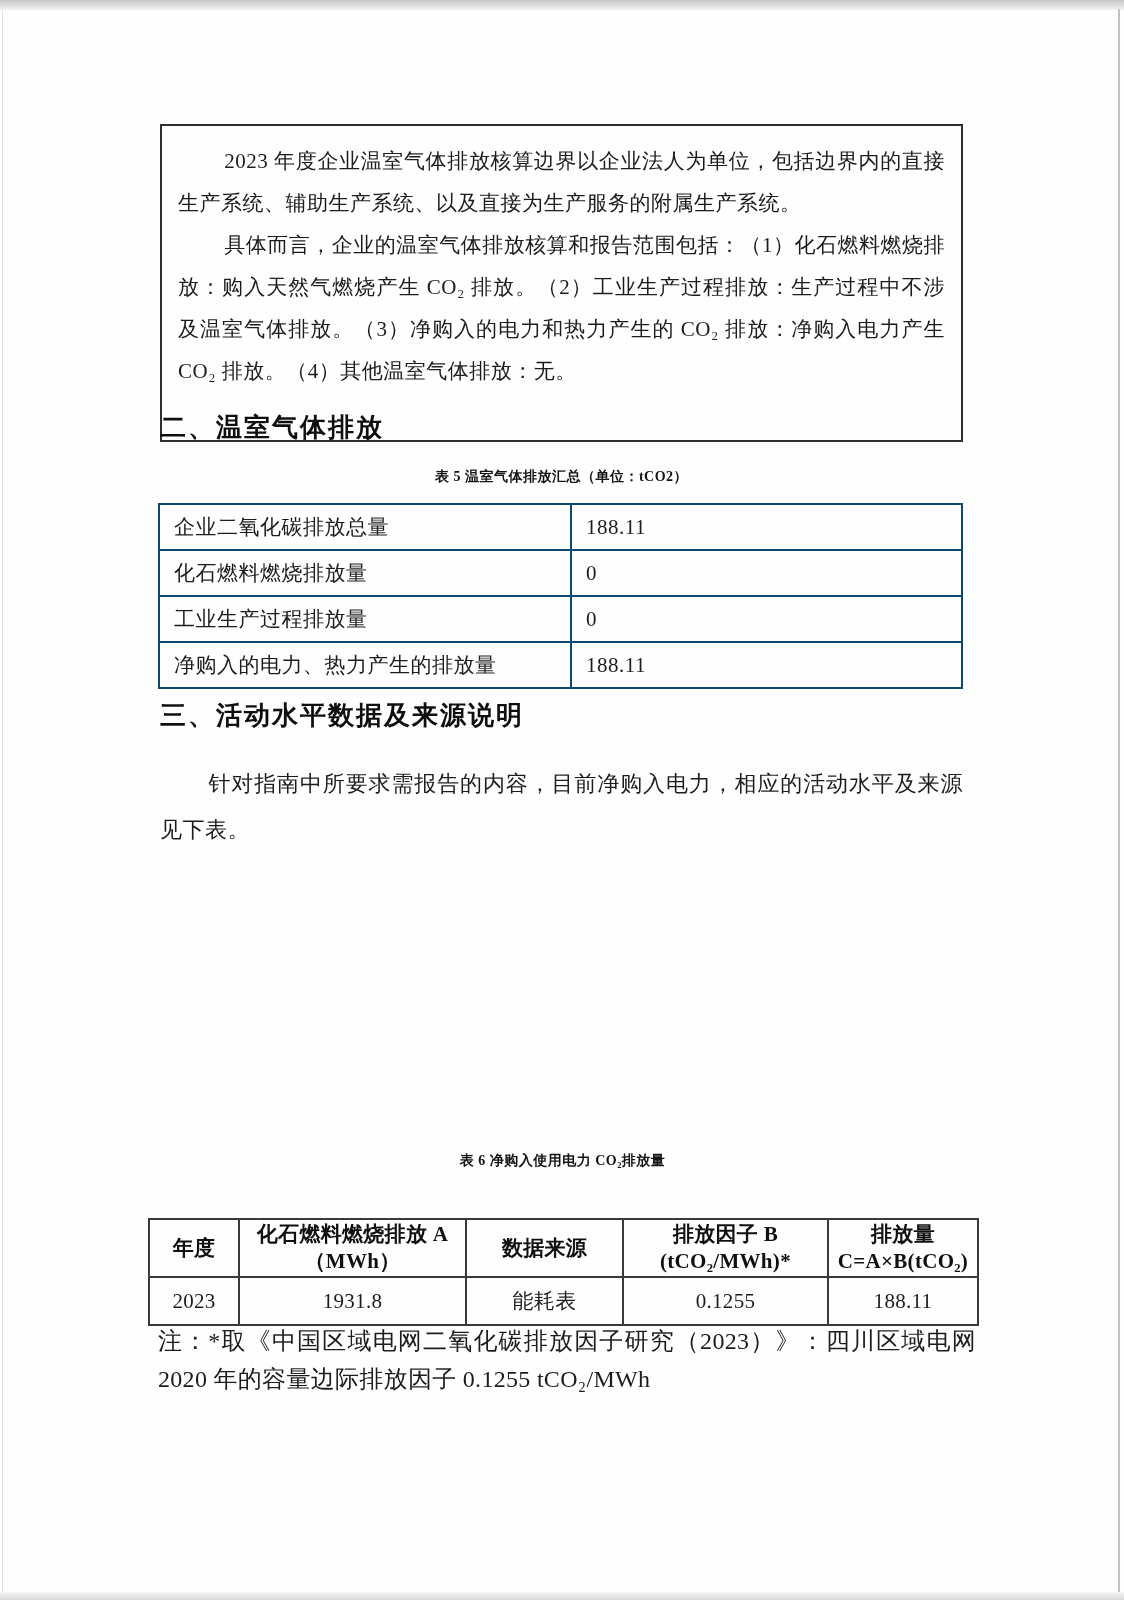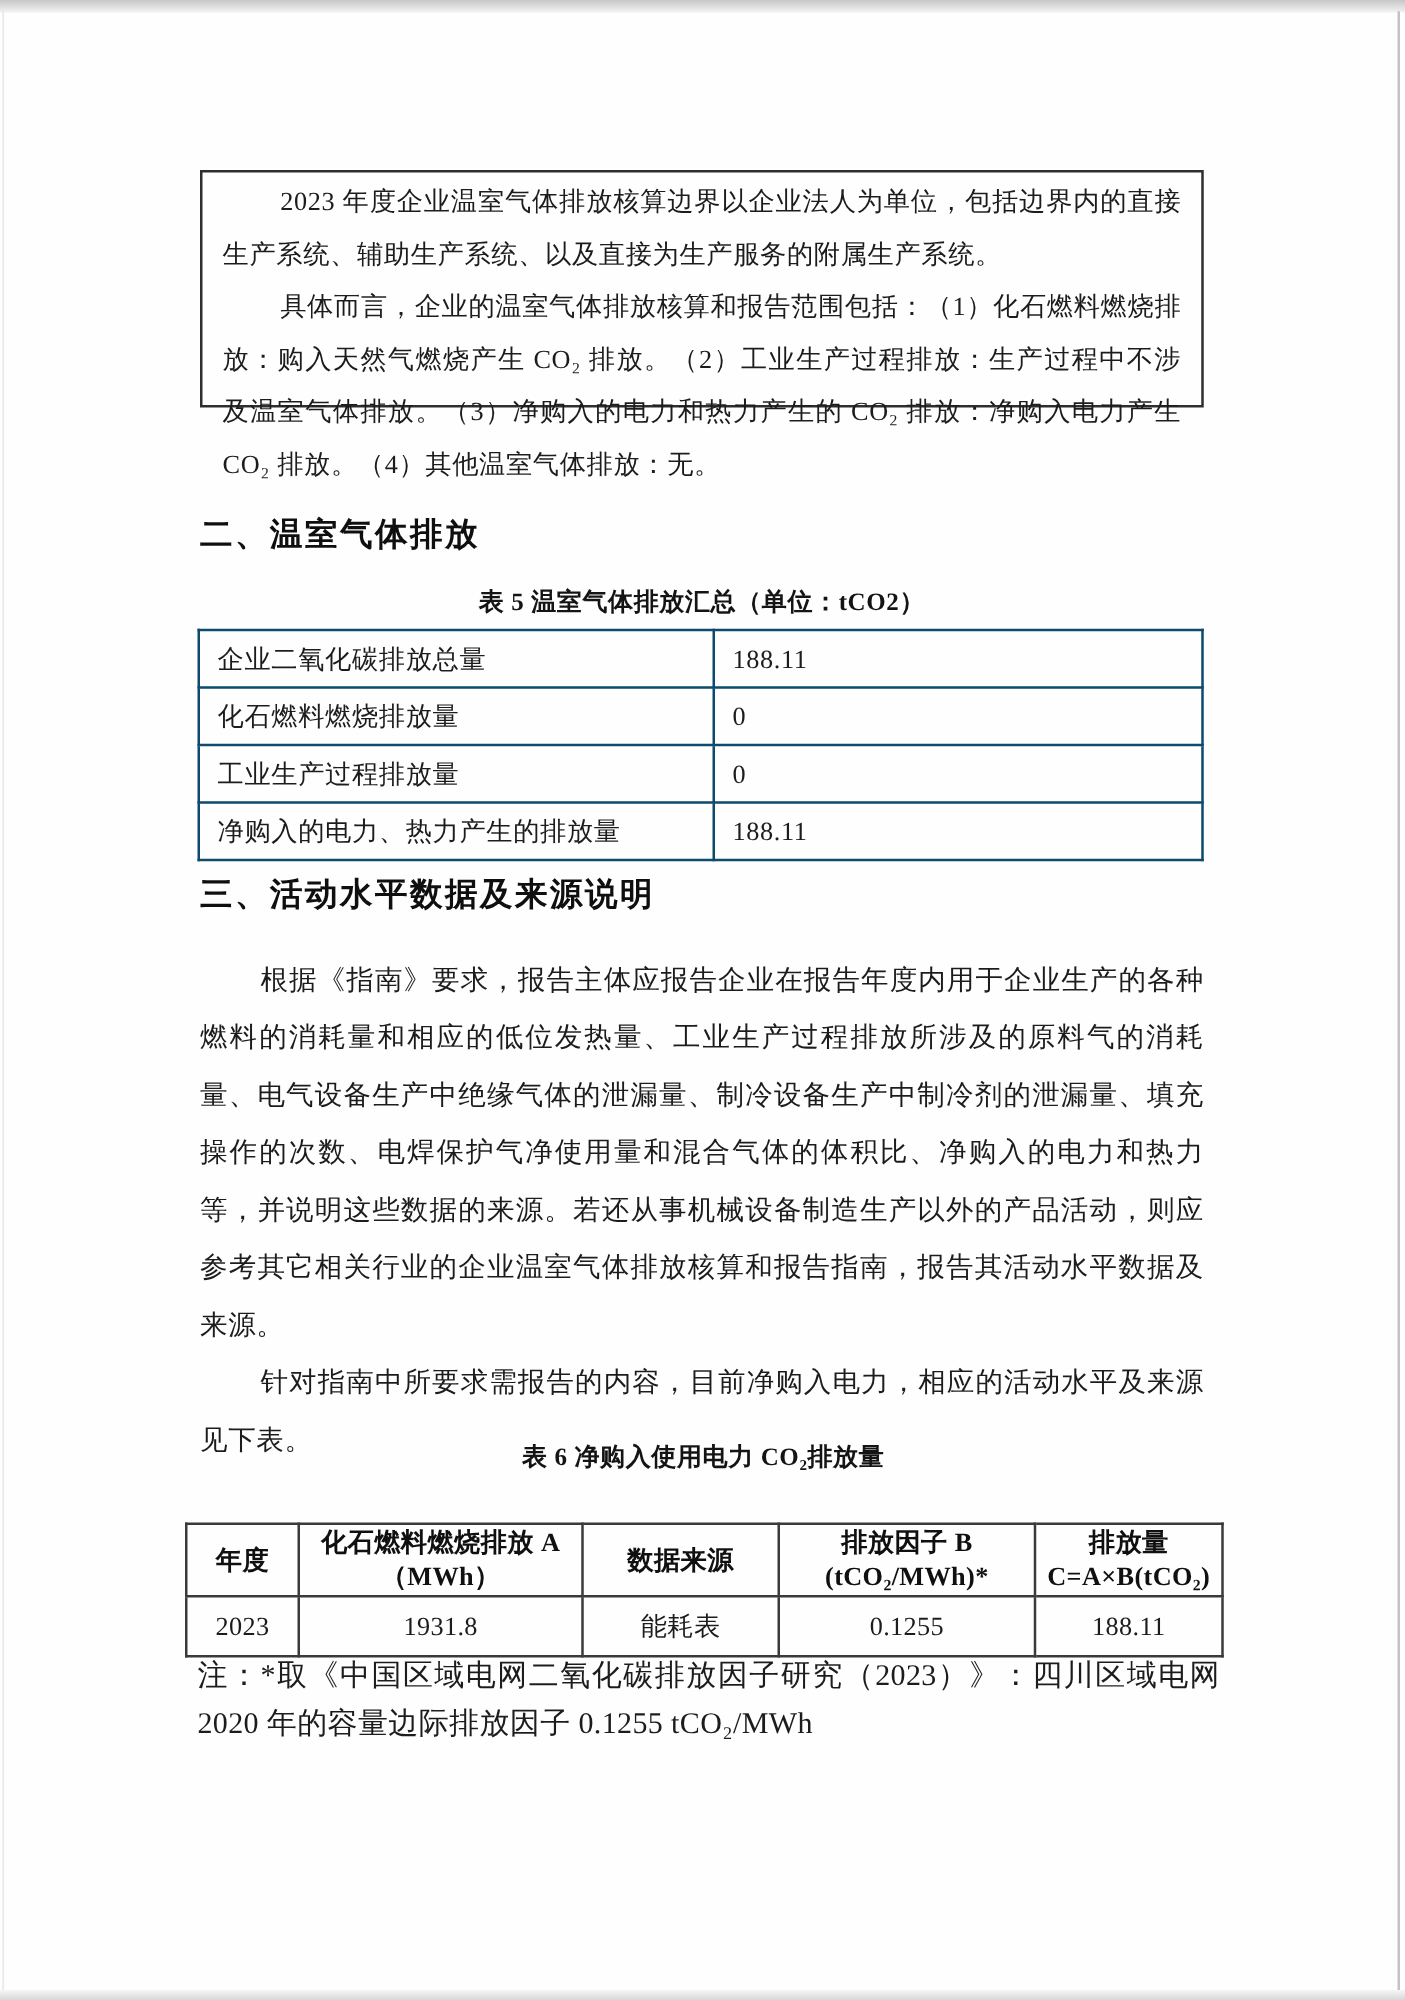--- a/index.html
+++ b/index.html
@@ -12,39 +12,39 @@
   
   .edge-top { position:absolute; top:0; left:0; right:0; height:10px;
     background:linear-gradient(#c7c7c7,#f3f3f3); }
   .edge-bottom { position:absolute; bottom:0; left:0; right:0; height:8px;
     background:linear-gradient(#f6f6f6,#d8d8d8); }
   .edge-right { position:absolute; top:9px; bottom:7px; right:4px; width:2px; background:#c3c3c3; }
   .edge-left { position:absolute; top:9px; bottom:7px; left:2px; width:1px; background:#e2e2e2; }
 
   
   .intro-box {
-    position:absolute; left:160px; top:136px; width:803px; height:190px;
-    border:2px solid #2e2e2e; box-sizing:border-box; padding:2px 16px 0 16px;
+    position:absolute; left:160px; top:124px; width:803px; height:318px;
+    border:2px solid #2e2e2e; box-sizing:border-box; padding:14px 16px 0 16px;
   }
   .intro-box p {
     margin:0; font-size:21px; line-height:42px; letter-spacing:0.5px;
     text-align:justify; text-indent:2.2em;
   }
 
   .h-sec {
     position:absolute; left:160px;
     font-family:"Liberation Sans","DejaVu Sans",sans-serif;
     font-weight:bold; font-size:26px; color:#0f0f0f; letter-spacing:2px;
     white-space:nowrap;
   }
   .h-sec2 { top:410px; }
   .h-sec3 { top:698px;text-align:right; }
 
   .tbl-caption {
-    position:absolute; text-align:center; font-weight:bold; font-size:20px;
+    position:absolute; text-align:center; font-weight:bold; font-size:14px;
     color:#141414; letter-spacing:0.5px;
   }
   .t5-caption { left:160px; top:468px; width:803px; }
   .t6-caption { left:148px; top:1152px; width:829px; }
 
   table.t5 {
     position:absolute; left:158px; top:503px; width:805px;
     border-collapse:collapse; table-layout:fixed;
   }
   table.t5 td {
@@ -121,21 +121,20 @@
       <tr>
         <td>净购入的电力、热力产生的排放量</td>
         <td>188.11</td>
       </tr>
     </tbody>
   </table>
 
   <div class="h-sec h-sec3">三、活动水平数据及来源说明</div>
 
   <div class="para3">
-    <p>根据《指南》要求，报告主体应报告企业在报告年度内用于企业生产的各种燃料的消耗量和相应的低位发热量、工业生产过程排放所涉及的原料气的消耗量、电气设备生产中绝缘气体的泄漏量、制冷设备生产中制冷剂的泄漏量、填充操作的次数、电焊保护气净使用量和混合气体的体积比、净购入的电力和热力等，并说明这些数据的来源。若还从事机械设备制造生产以外的产品活动，则应参考其它相关行业的企业温室气体排放核算和报告指南，报告其活动水平数据及来源。</p>
     <p>针对指南中所要求需报告的内容，目前净购入电力，相应的活动水平及来源见下表。</p>
   </div>
 
   <div class="tbl-caption t6-caption">表 6 净购入使用电力 CO₂排放量</div>
 
   <table class="t6">
     <colgroup>
         <col class="c0">
         <col class="c1">
         <col class="c2">

